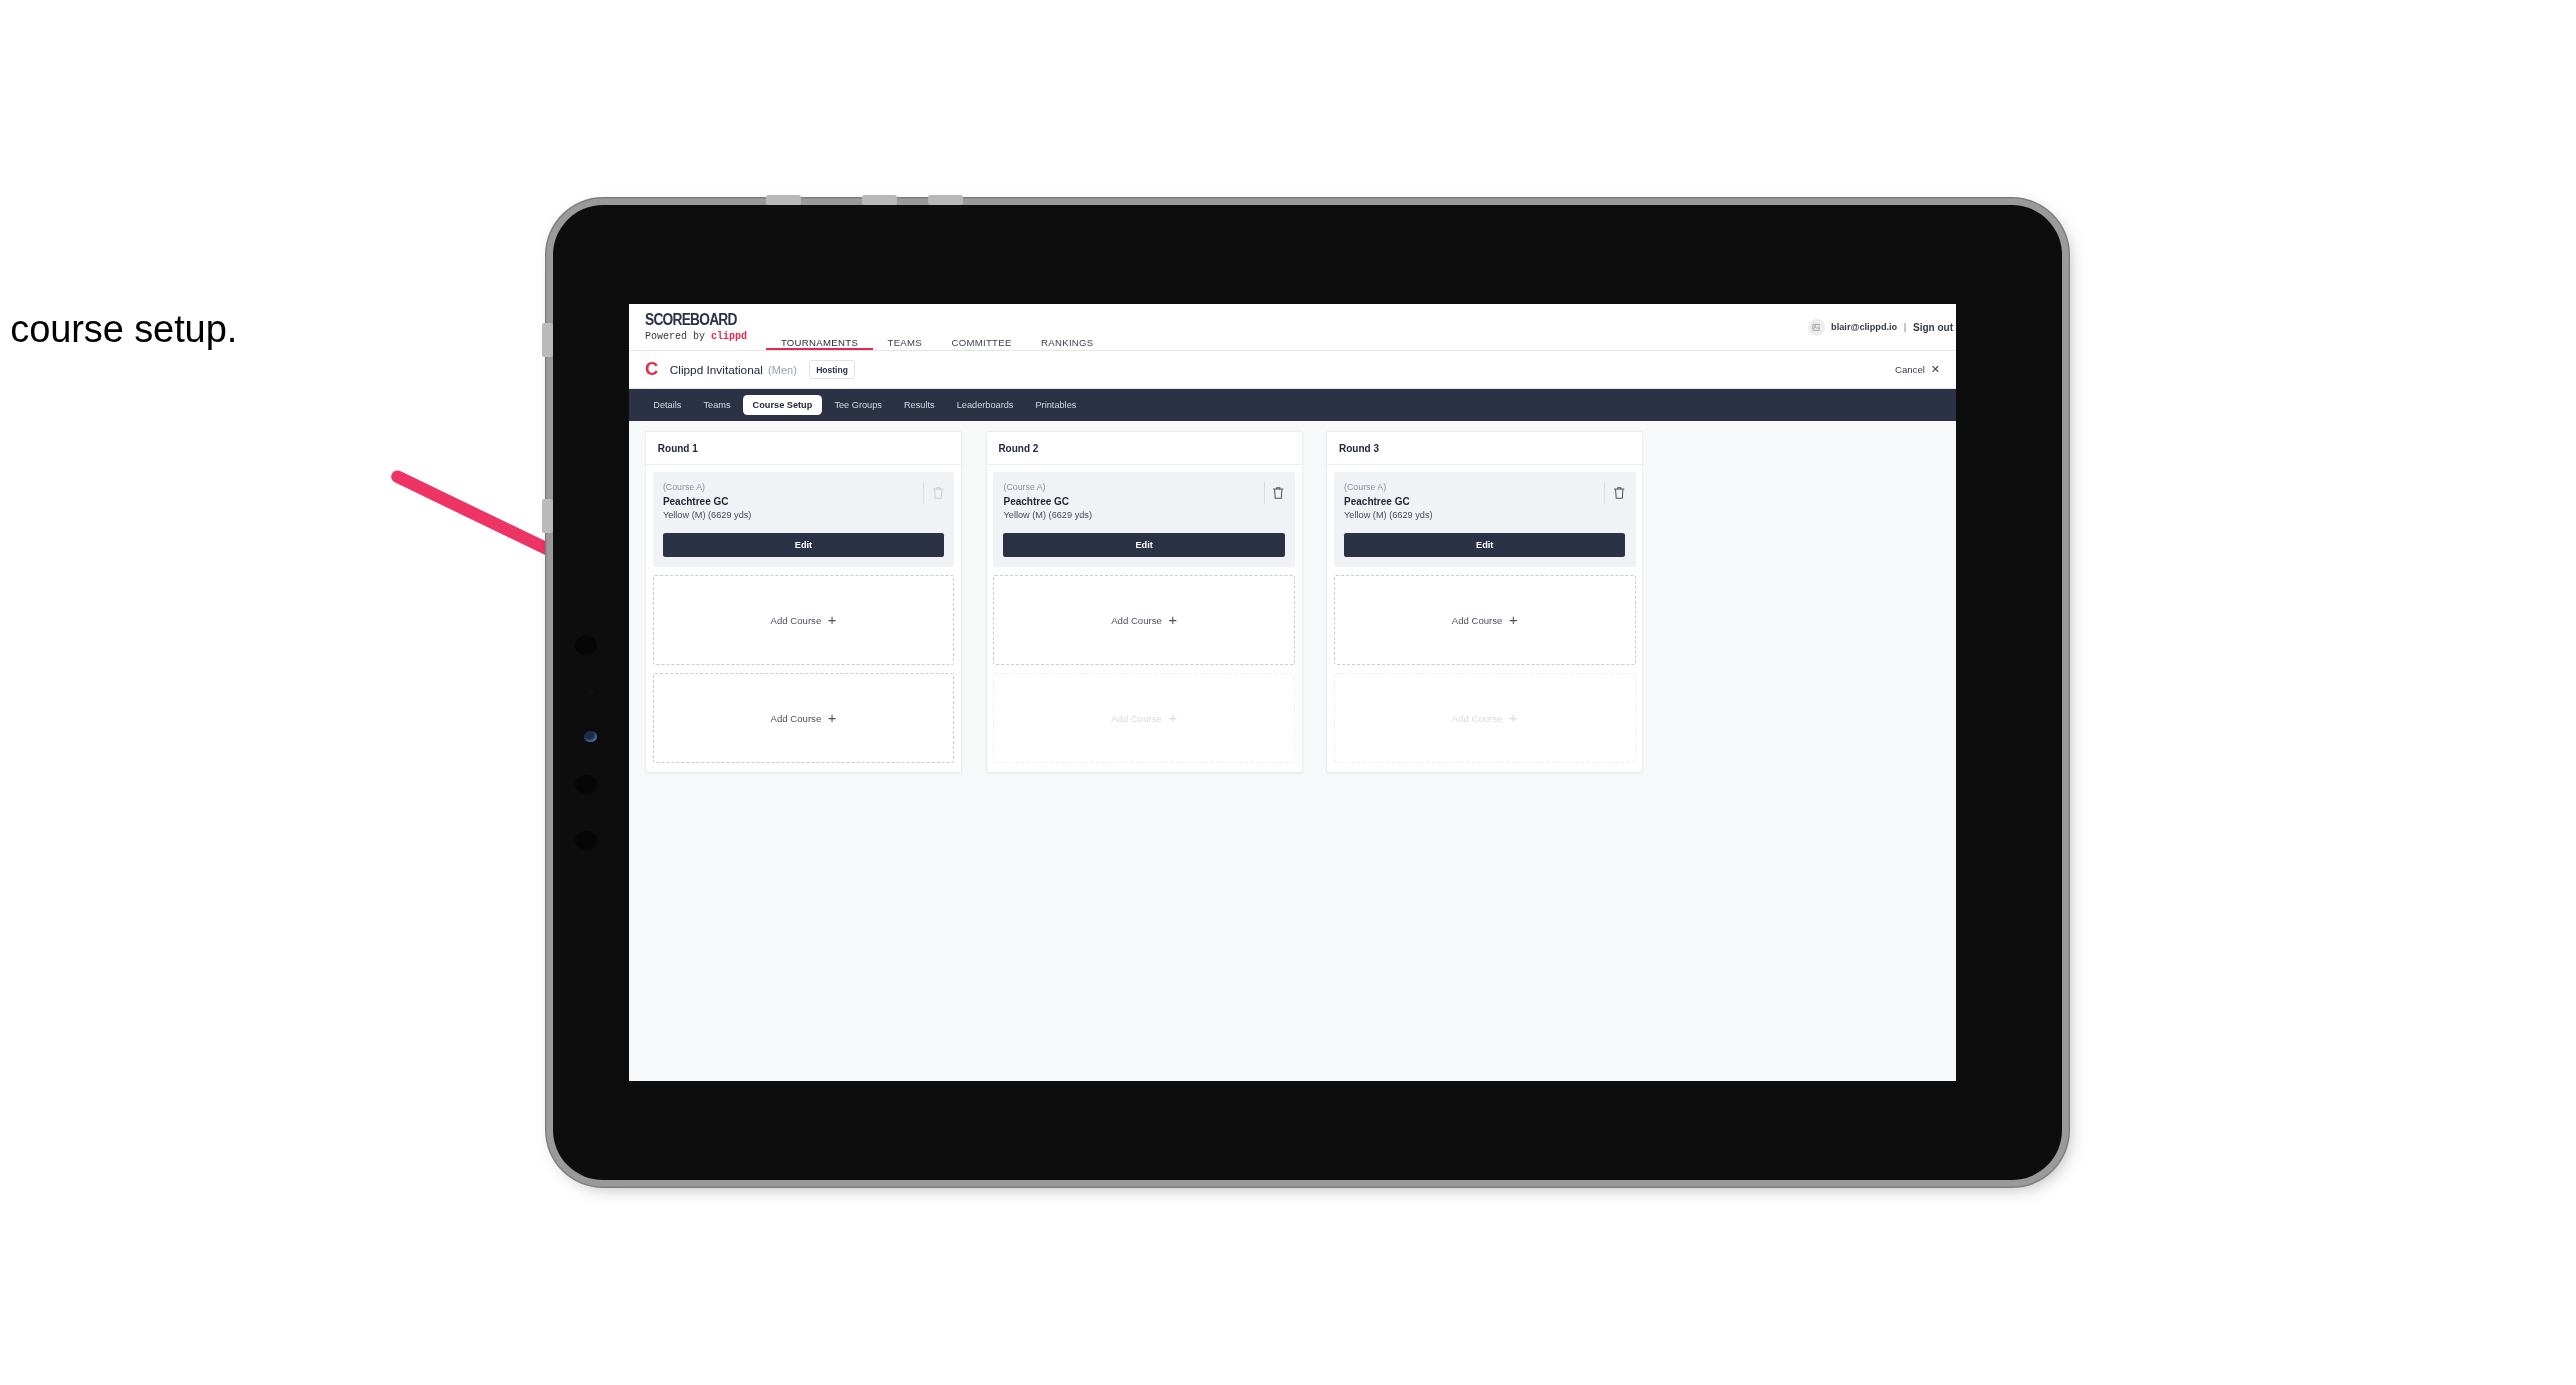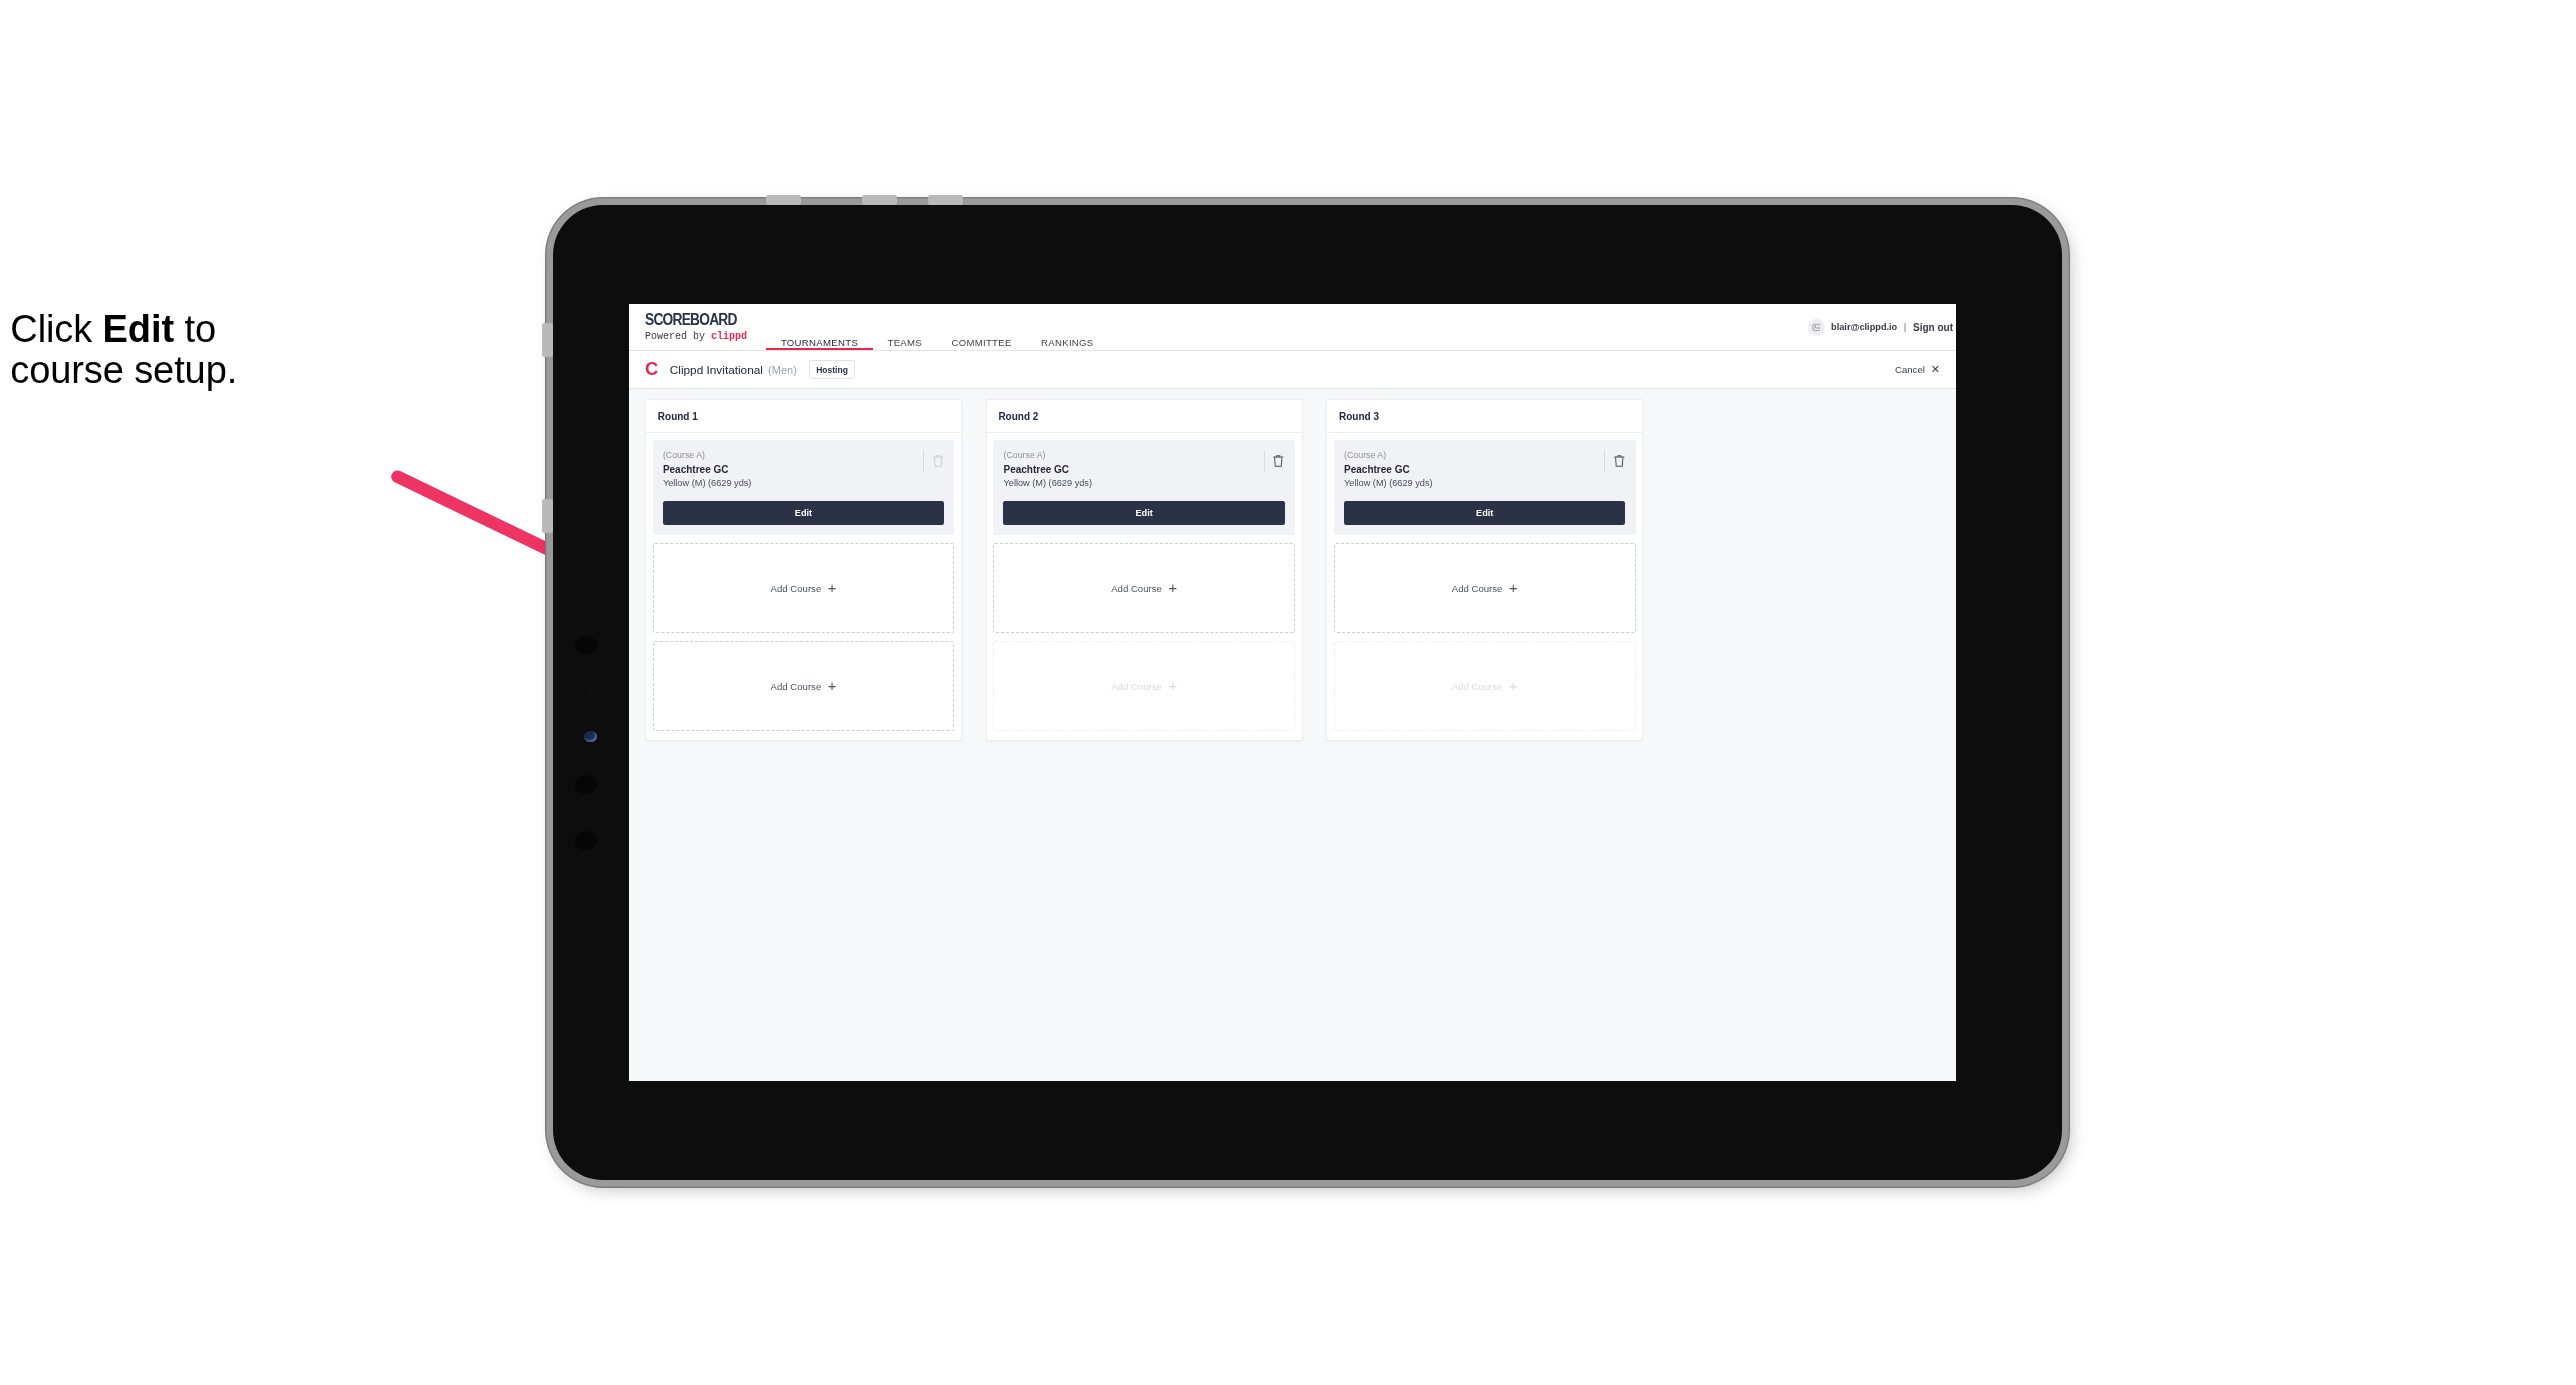--- a/index.html
+++ b/index.html
@@ -149,23 +149,20 @@
   }
   .add-course .ac-label{font-size:9.6px;color:#4c525e;}
   .add-course .ac-plus{font-size:14.7px;color:#4c525e;line-height:1;font-weight:300;}
   .add-course.disabled{border-color:#eceef2;cursor:default;}
   .add-course.disabled .ac-label,.add-course.disabled .ac-plus{color:#d9dbe1;}
 </style>
 </head>
 <body>
 
 <div id="annotation">
-  <div>
-    <span>Click </span><b>Edit</b><span> to</span>
-  </div>
   <div>course setup.</div>
 </div>
 
 <div id="arrow-wrap">
   <svg width="339" height="177" viewBox="0 0 460 240" xmlns="http://www.w3.org/2000/svg">
     <g>
       <line x1="40" y1="28" x2="330" y2="168" stroke="#EE3465" stroke-width="17" stroke-linecap="round"></line>
       <polygon points="398,180 312,142 292,215" fill="#EE3465"></polygon>
     </g>
   </svg>
@@ -219,20 +216,29 @@
       <div id="clippd-mark">C</div>
       <div id="tour-name">Clippd Invitational</div>
       <div id="tour-gender">(Men)</div>
       <div id="hosting-badge">Hosting</div>
       <div id="cancel-wrap">
         <span id="cancel-label">Cancel</span>
         <span id="cancel-x">✕</span>
       </div>
     </div>
 
+    <div id="subtabs">
+      <div class="subtab">Details</div>
+      <div class="subtab">Teams</div>
+      <div class="subtab active">Course Setup</div>
+      <div class="subtab">Tee Groups</div>
+      <div class="subtab">Results</div>
+      <div class="subtab">Leaderboards</div>
+      <div class="subtab">Printables</div>
+    </div>
 
     <div id="rounds">
 
       <div class="round-col">
         <div class="round-head">
           <span class="round-title">Round 1</span>
         </div>
         <div class="round-body">
           <div class="course-card">
             <div class="card-tools">

